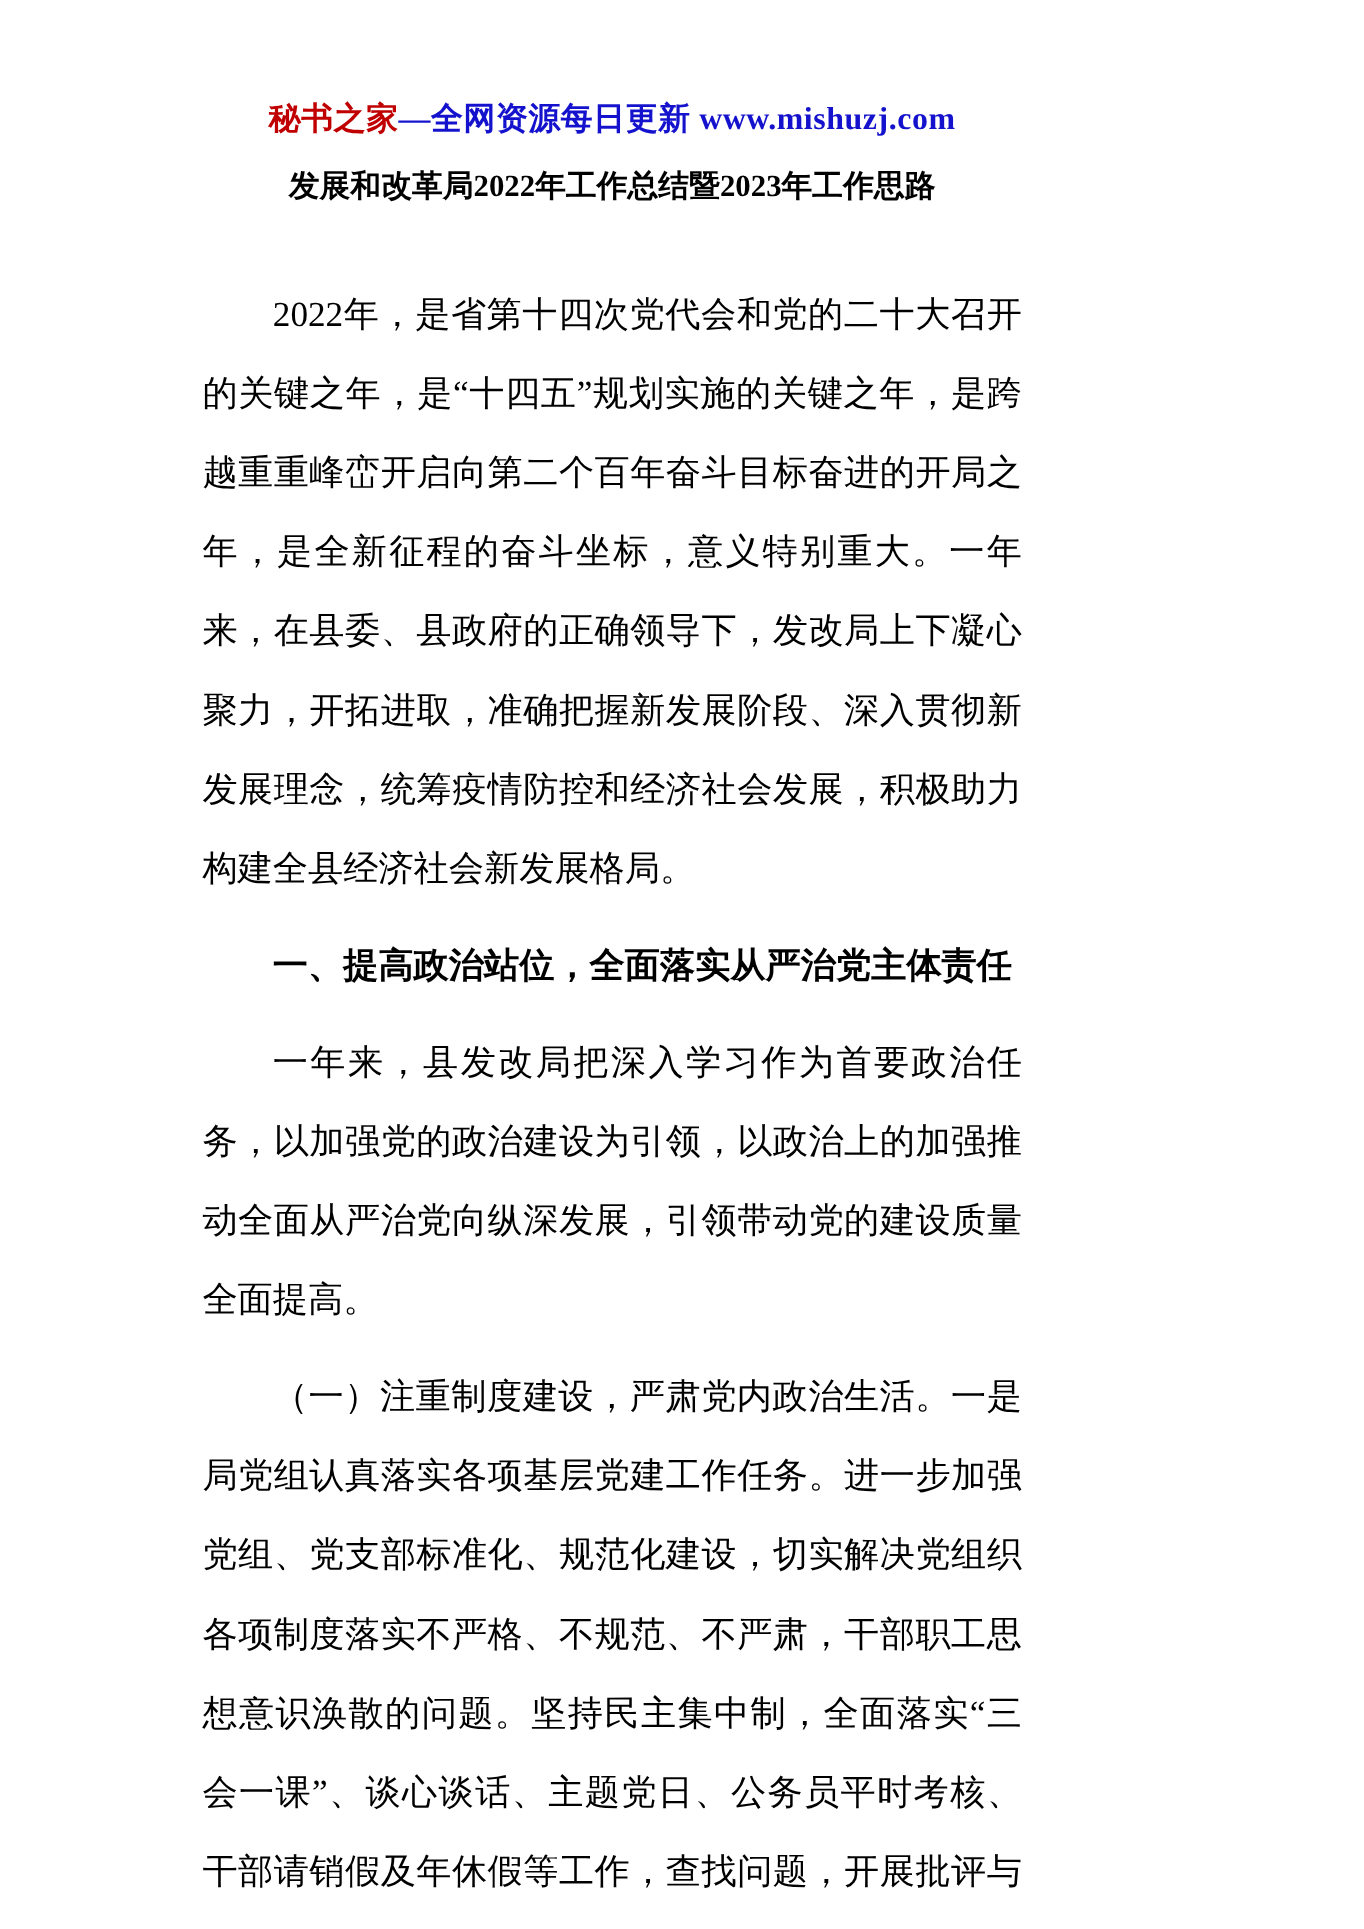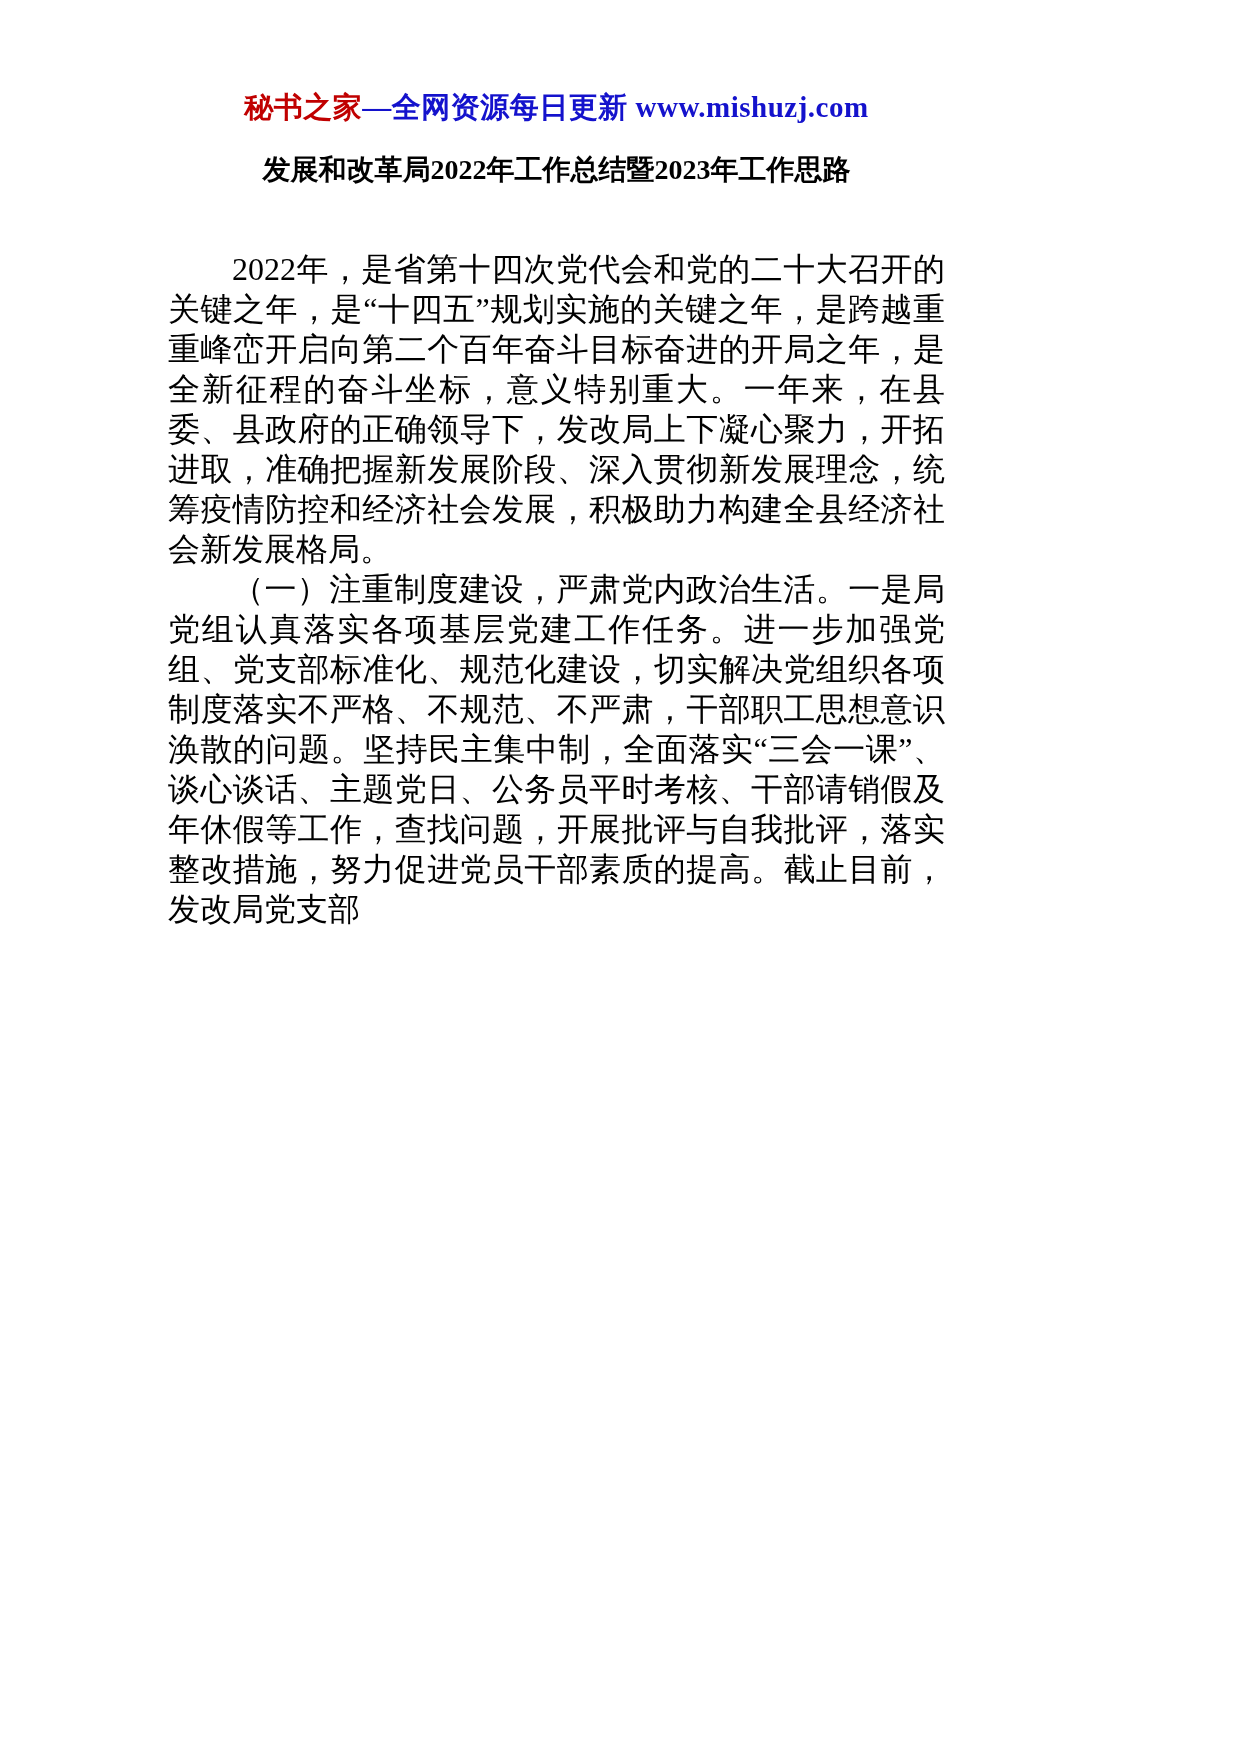--- a/index.html
+++ b/index.html
@@ -34,22 +34,22 @@
     font-size: 28px;
     font-weight: 700;
     line-height: 1.32;
     color: #000000;
   }
   .doc-body {
     margin-top: 60px;
     font-size: 32px;
   }
   .doc-body p {
-    margin: 0;
-    line-height: 40px;
+    margin: 16px;
+    line-height: 72px;
     text-align: justify;
     text-indent: 2em;
     word-break: break-all;
   }
   .doc-body p.section-heading {
     font-weight: 700;
     text-align: left;
   }
 </style>
 </head>
@@ -58,16 +58,18 @@
 <div class="page">
 
   <div class="doc-header">
     <span class="brand">秘书之家</span><span class="tagline">—全网资源每日更新 </span><span class="url">www.mishuzj.com</span>
   </div>
 
   <h1 class="doc-title">发展和改革局2022年工作总结暨2023年工作思路</h1>
 
   <div class="doc-body">
     <p class="body-para">2022年，是省第十四次党代会和党的二十大召开的关键之年，是“十四五”规划实施的关键之年，是跨越重重峰峦开启向第二个百年奋斗目标奋进的开局之年，是全新征程的奋斗坐标，意义特别重大。一年来，在县委、县政府的正确领导下，发改局上下凝心聚力，开拓进取，准确把握新发展阶段、深入贯彻新发展理念，统筹疫情防控和经济社会发展，积极助力构建全县经济社会新发展格局。</p>
+    <p class="section-heading">一、提高政治站位，全面落实从严治党主体责任</p>
+    <p class="body-para">一年来，县发改局把深入学习作为首要政治任务，以加强党的政治建设为引领，以政治上的加强推动全面从严治党向纵深发展，引领带动党的建设质量全面提高。</p>
     <p class="body-para">（一）注重制度建设，严肃党内政治生活。一是局党组认真落实各项基层党建工作任务。进一步加强党组、党支部标准化、规范化建设，切实解决党组织各项制度落实不严格、不规范、不严肃，干部职工思想意识涣散的问题。坚持民主集中制，全面落实“三会一课”、谈心谈话、主题党日、公务员平时考核、干部请销假及年休假等工作，查找问题，开展批评与自我批评，落实整改措施，努力促进党员干部素质的提高。截止目前，发改局党支部</p>
   </div>
 
 </div>
 
 </body></html>

